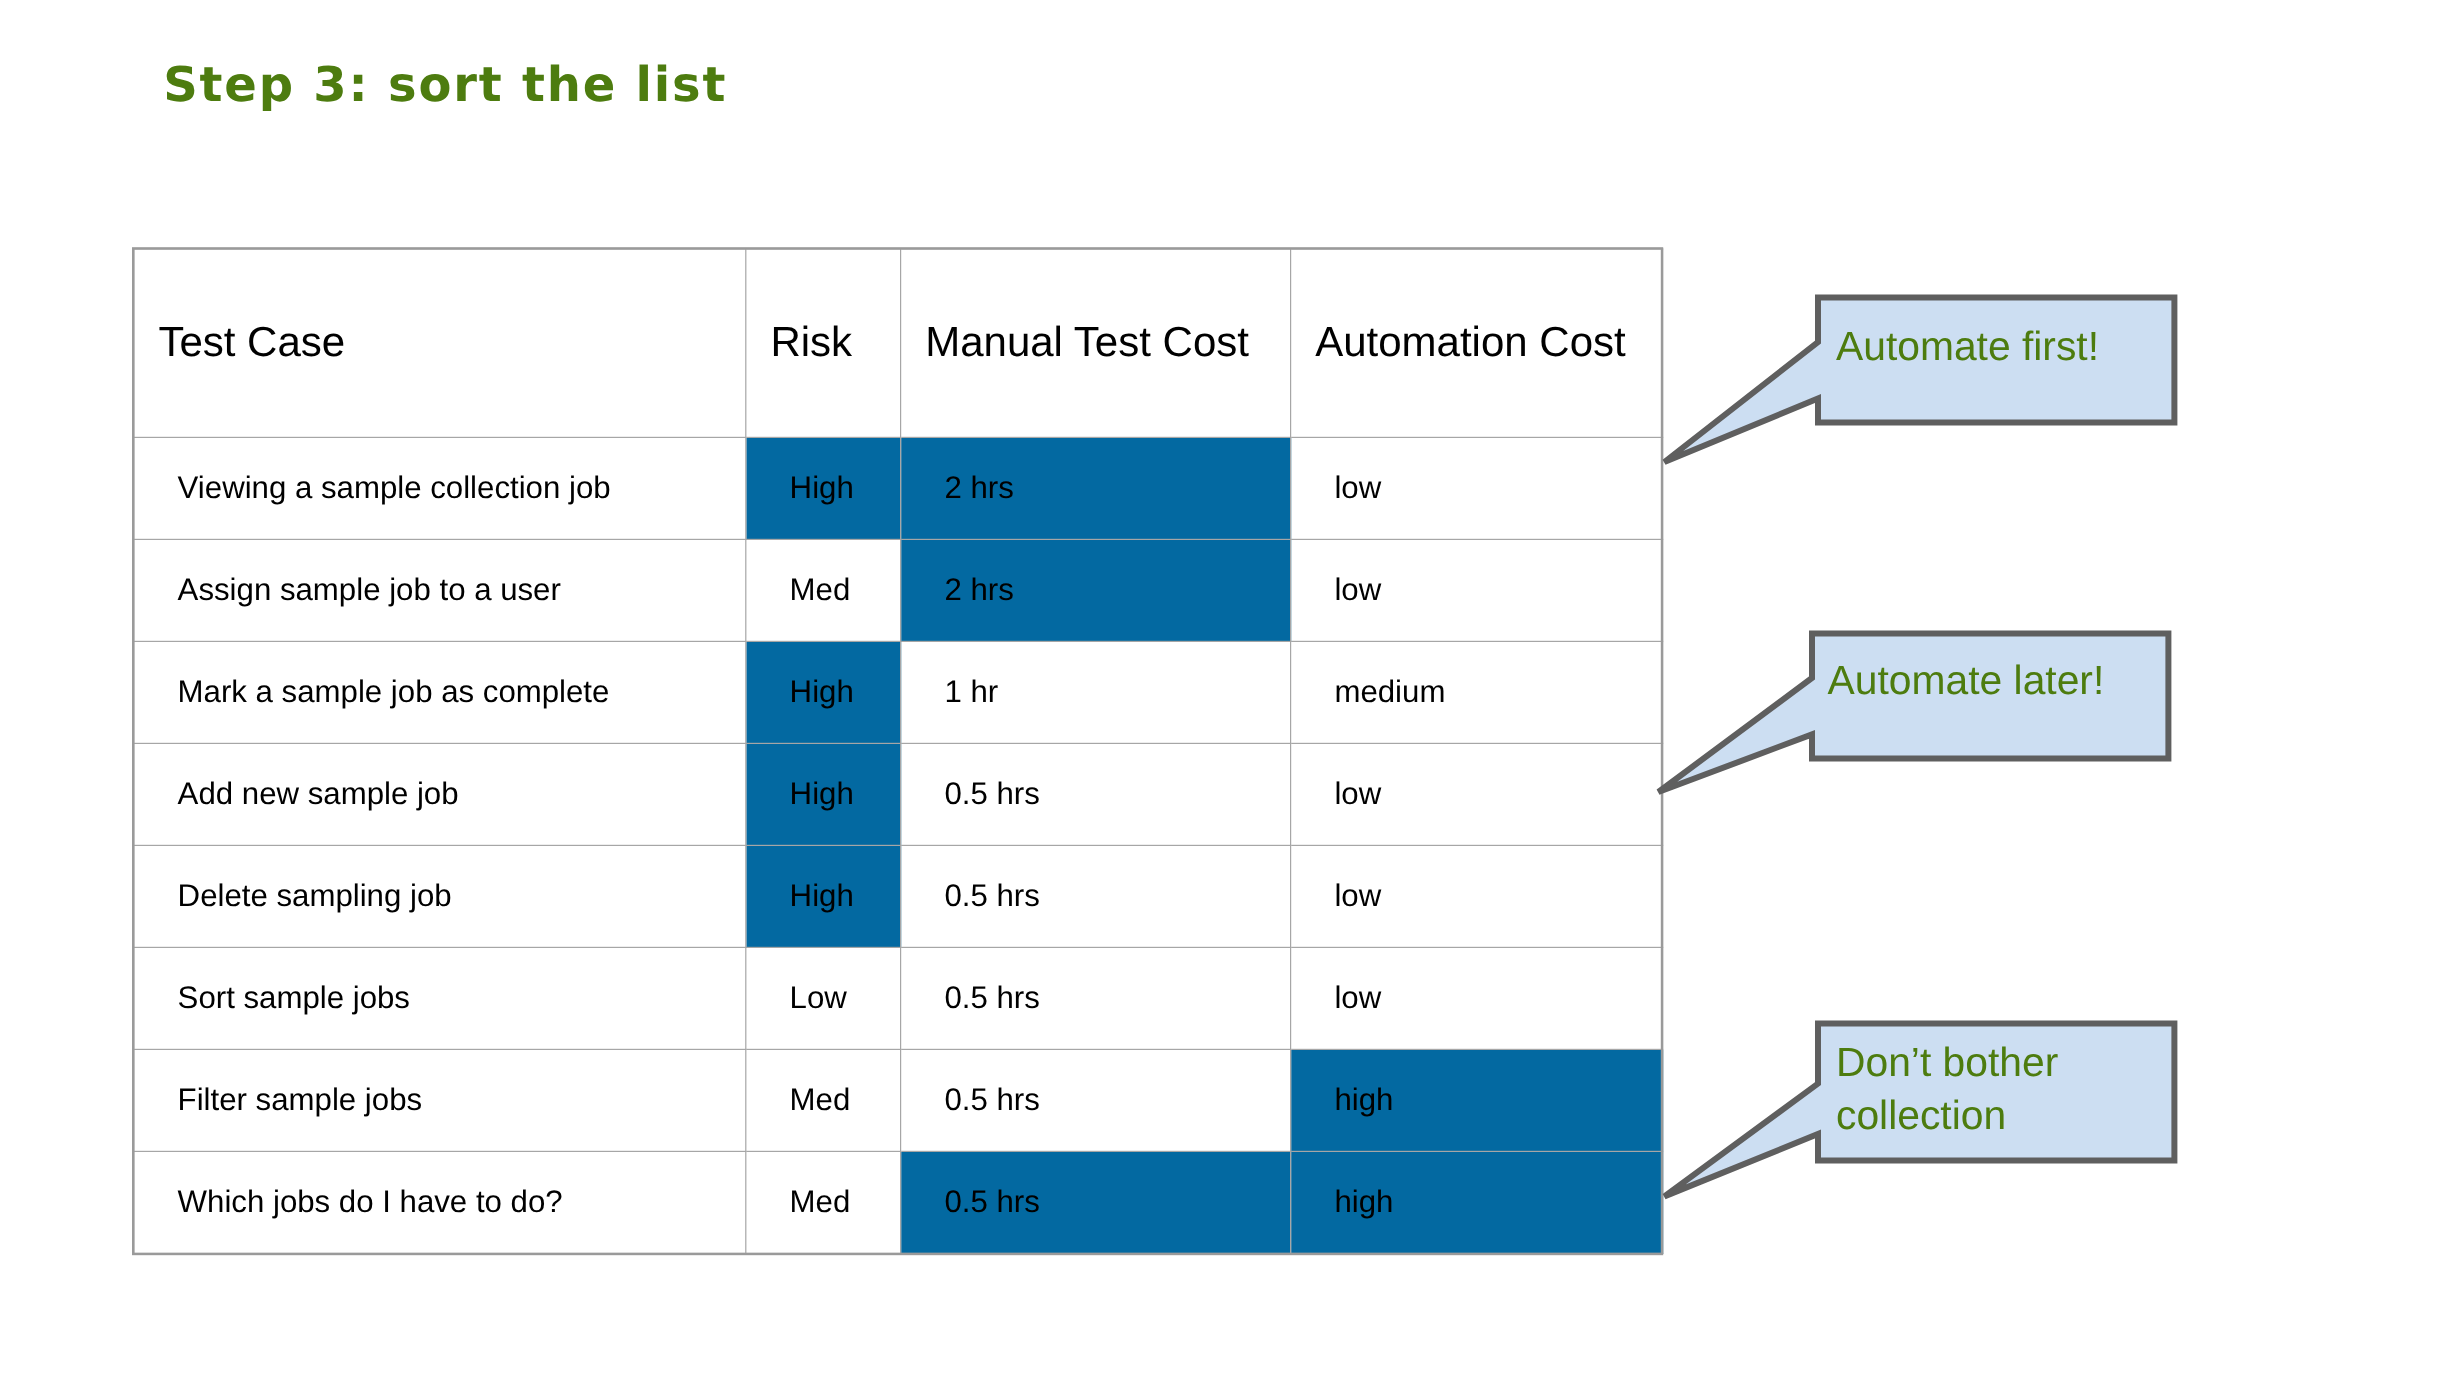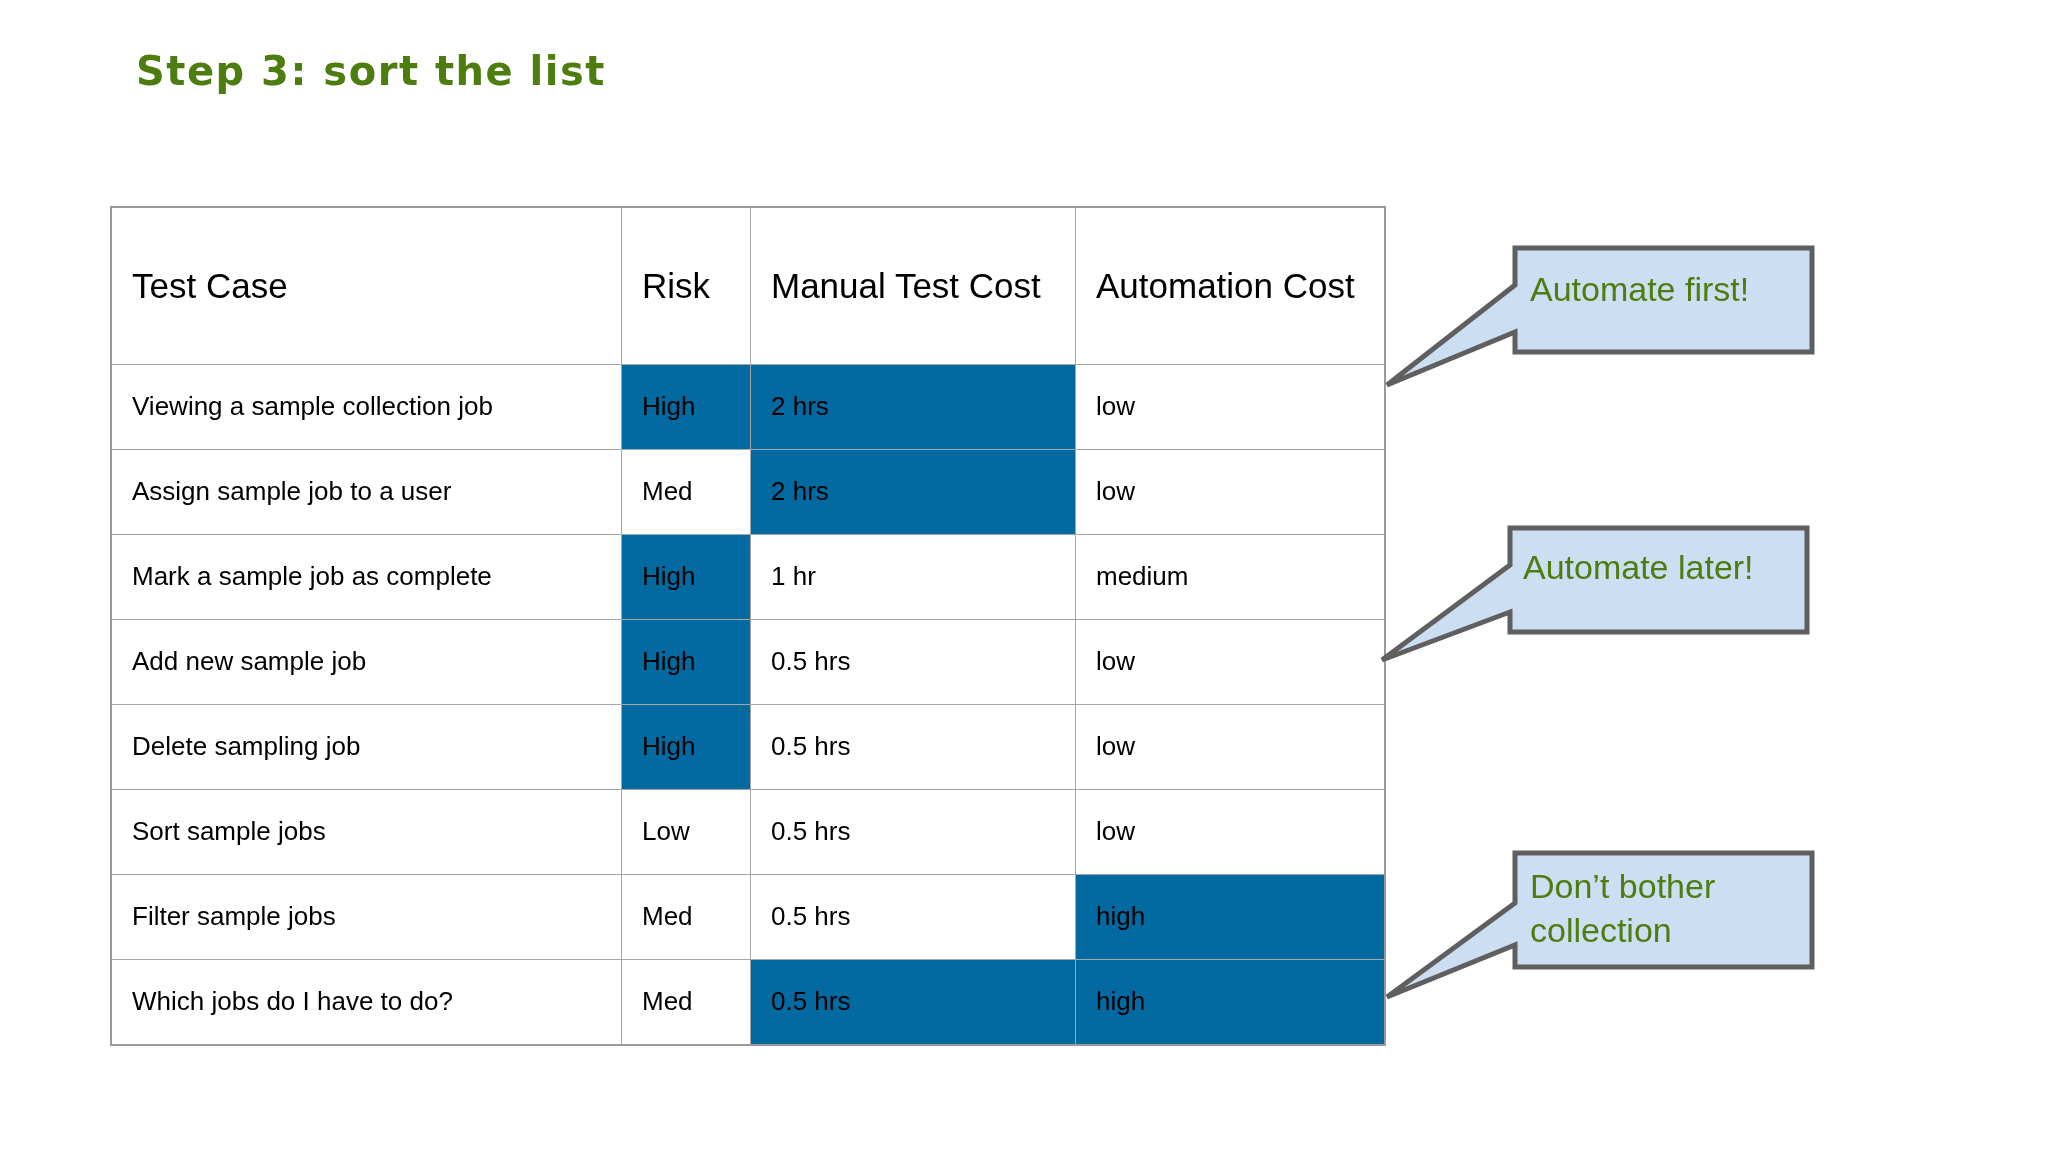--- a/index.html
+++ b/index.html
@@ -53,21 +53,21 @@
   #cost-table thead th {
     height: 136px;
     padding: 10px 20px 10px 20px;
     font-weight: normal;
     font-size: 35px;
     line-height: 1.16;
     margin-left: 20px;
   }
   #cost-table tbody td {
     height: 76px;
-    padding: 4px 20px 4px 20px;
+    padding: 4px 20px 4px 36px;
     font-size: 26px;
     line-height: 1.2;
   }
   #cost-table tbody td.hl { background: #0369a1; }
 
   
   #table-outline {
     position: absolute;
     left: 110px;
     top: 206px;

